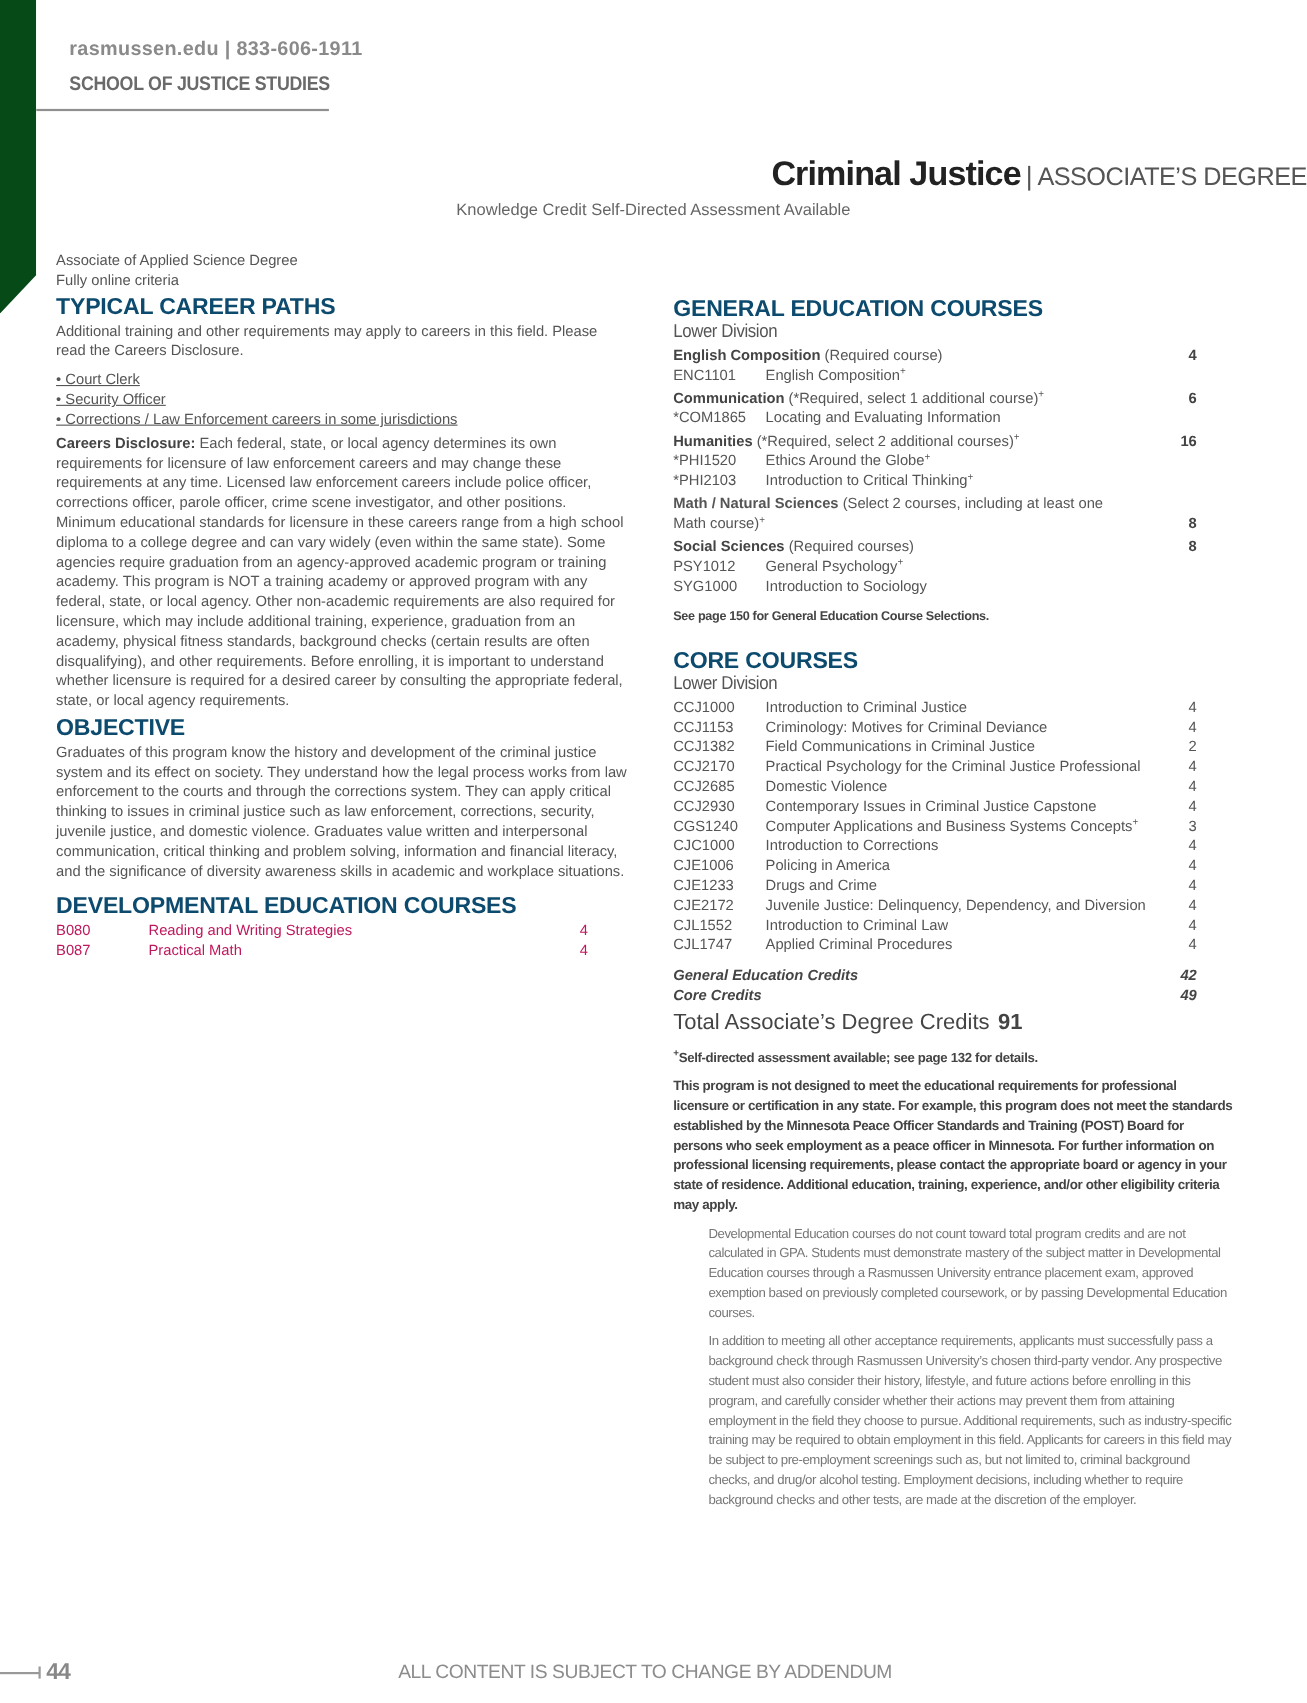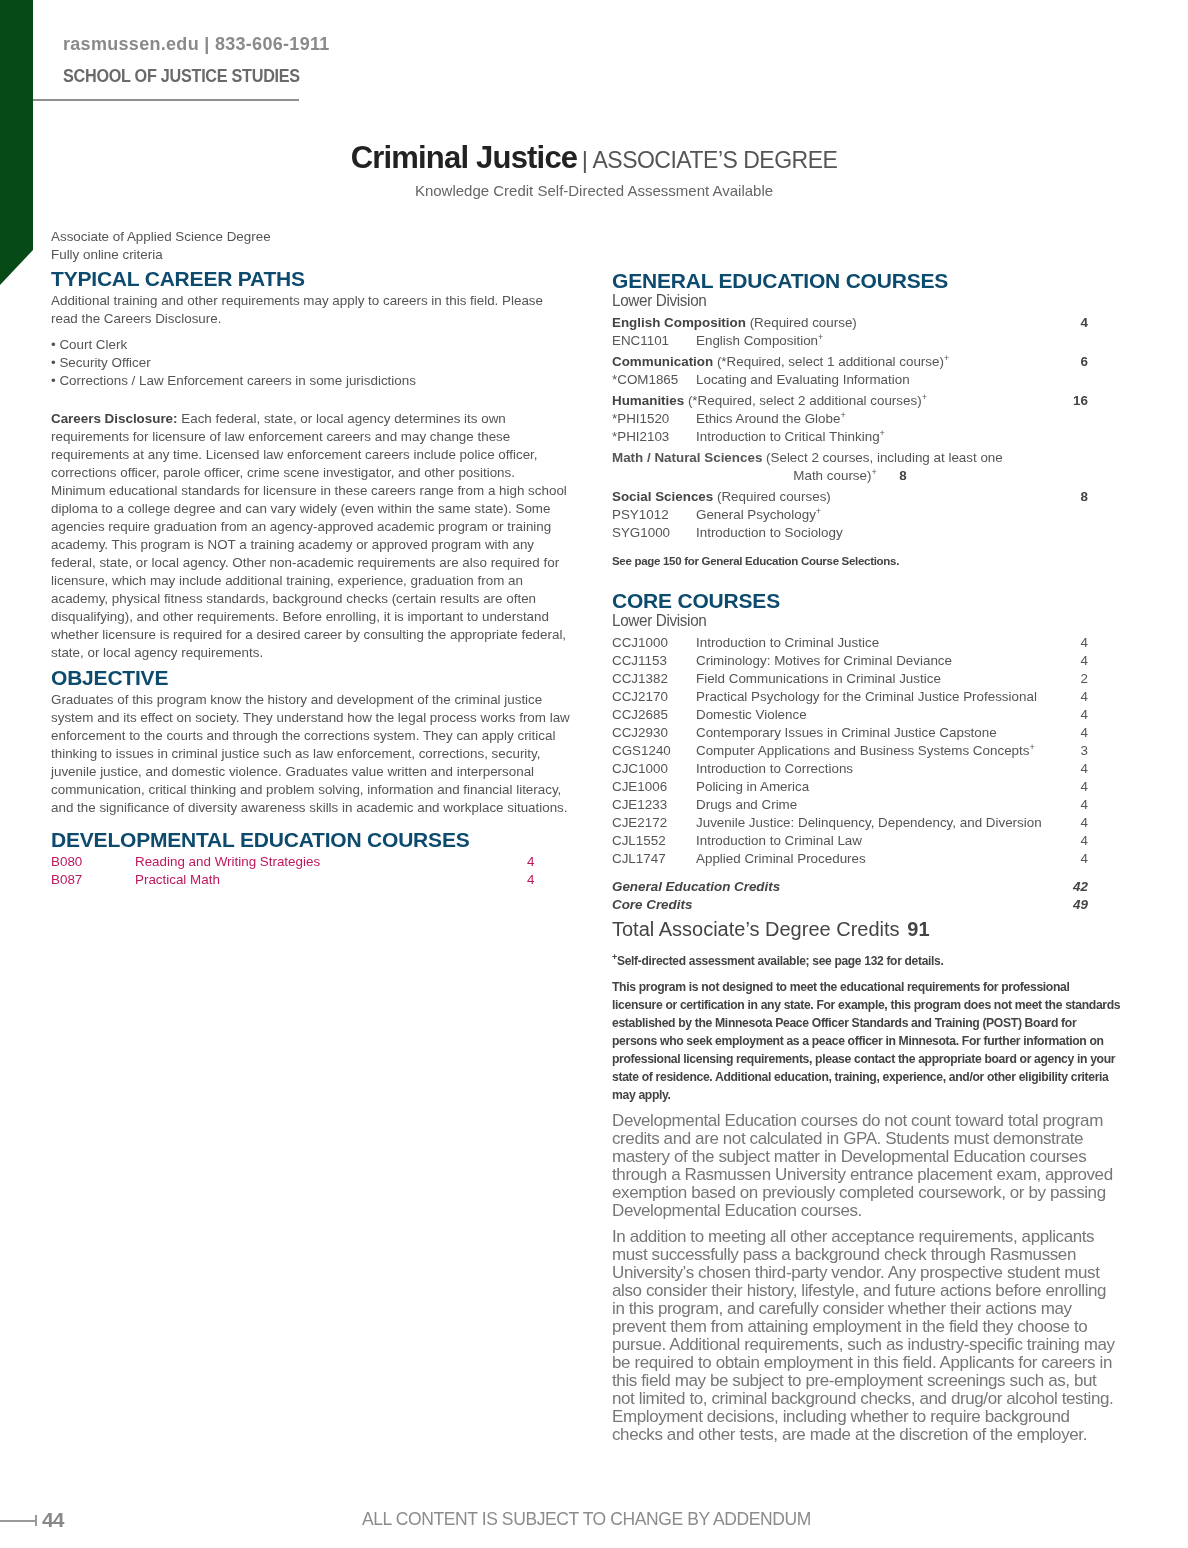--- a/index.html
+++ b/index.html
@@ -6,33 +6,33 @@
   html, body { width: 1188px; height: 1548px; background: #ffffff; overflow: hidden; }
   body { position: relative; font-family: "Liberation Sans", "DejaVu Sans", sans-serif; color: #555555; }
 
   .green-tab { position: absolute; left: 0; top: 0; width: 33px; height: 285px; background: #064a18;
     clip-path: polygon(0 0, 100% 0, 100% 250px, 0 285px); }
 
   .header-contact { position: absolute; left: 63px; top: 34px; font-size: 18px; font-weight: bold; color: #8a8a8a; letter-spacing: 0.3px; }
   .header-school { position: absolute; left: 63px; top: 66px; font-size: 18px; font-weight: bold; color: #6a6a6a; letter-spacing: -0.3px; transform: scaleX(0.9); transform-origin: left; }
   .header-rule { position: absolute; left: 33px; top: 99px; width: 266px; height: 2px; background: #8f8f8f; }
 
-  .title-block { position: absolute; left: 0; width: 1188px; top: 140px; text-align: center; }
+  .title-block { position: absolute; left: 0; width: 1188px; top: 140px; text-align: right; }
   .title-main { font-size: 31px; font-weight: bold; color: #222222; letter-spacing: -0.8px; }
   .title-sep { font-size: 24px; color: #555; font-weight: normal; }
   .title-sub { font-size: 23px; color: #555555; letter-spacing: -0.5px; }
   .subtitle { position: absolute; left: 0; width: 1188px; top: 182px; text-align: center; font-size: 15px; color: #666; }
 
   .col-left { position: absolute; left: 51px; top: 228px; width: 520px; font-size: 13.4px; line-height: 18px; }
   .col-right { position: absolute; left: 612px; top: 272px; width: 510px; font-size: 13.4px; line-height: 18px; }
 
   .h2 { font-size: 21px; font-weight: bold; color: #0c4a6e; letter-spacing: -0.2px; margin-bottom: 4px; }
   .p { color: #555; margin-bottom: 8px; }
   .p b { color: #444; }
-  .bullets { margin-bottom: 20px; }
+  .bullets { margin-bottom: 4px; text-decoration: underline; }
   .bullets div { color: #555; }
 
   .dev-row { display: flex; color: #be185d; }
   .dev-row .code { width: 84px; }
   .dev-row .name { width: 392px; }
   .dev-row .cr { width: 20px; }
 
   .lower-div { font-size: 17px; color: #555; margin-bottom: 4px; letter-spacing: -0.4px; transform: scaleX(0.9); transform-origin: left; }
 
   .cat-row { display: flex; justify-content: space-between; margin-top: 3px; }
@@ -46,21 +46,21 @@
 
   .note-small { font-size: 11.5px; font-weight: bold; color: #444; margin-top: 10px; margin-bottom: 22px; letter-spacing: -0.3px; }
 
   .totals-row { display: flex; justify-content: space-between; color: #444; font-weight: bold; font-style: italic; }
   .totals-row .cr { width: 30px; text-align: right; }
   .totals-big { display: flex; justify-content: flex-start; font-size: 20px; color: #444; margin-top: 6px; margin-bottom: 14px; }
   .totals-big .cr { width: 30px; text-align: right; font-weight: bold; }
 
   .foot-note { font-size: 12px; font-weight: bold; color: #444; margin-bottom: 8px; letter-spacing: -0.3px; }
   .disclaimer-bold { font-size: 12.2px; font-weight: bold; color: #444; line-height: 18px; margin-bottom: 8px; letter-spacing: -0.35px; }
-  .disclaimer { font-size: 17px; color: #777; line-height: 18px; margin-bottom: 8px; letter-spacing: -0.4px; }
+  .disclaimer { font-size: 12px; color: #777; line-height: 18px; margin-bottom: 8px; letter-spacing: -0.4px; margin-left: 32px; }
 
   .footer-line { position: absolute; left: 0; top: 1520px; width: 36px; height: 1.5px; background: #999; }
   .footer-tick { position: absolute; left: 35px; top: 1515px; width: 1.5px; height: 11px; background: #999; }
   .footer-page { position: absolute; left: 42px; top: 1508px; font-size: 21px; font-weight: bold; color: #888; letter-spacing: -1px; }
   .footer-text { position: absolute; left: 362px; top: 1509px; font-size: 17.5px; color: #8c8c8c; letter-spacing: -0.4px; }
 </style>
 </head>
 <body>
 
 <div class="green-tab"></div>
@@ -141,21 +141,21 @@
       <span class="code">*PHI1520</span>
       <span class="name"><span>Ethics Around the Globe</span><sup>+</sup></span>
     </div>
     <div class="course-row">
       <span class="code">*PHI2103</span>
       <span class="name"><span>Introduction to Critical Thinking</span><sup>+</sup></span>
     </div>
 
     <div class="cat-row" style="display:block;">
       <div><b>Math / Natural Sciences</b><span> (Select 2 courses, including at least one</span></div>
-      <div style="display:flex; justify-content:center;">
+      <div style="display:flex; justify-content:space-between;">
         <span><span>Math course)</span><sup>+</sup></span>
         <span class="cr" style="width:30px;text-align:right;color:#444;font-weight:bold;">8</span>
       </div>
     </div>
 
     <div class="cat-row">
       <span class="cat"><b>Social Sciences</b><span> (Required courses)</span></span>
       <span class="cr">8</span>
     </div>
     <div class="course-row">

